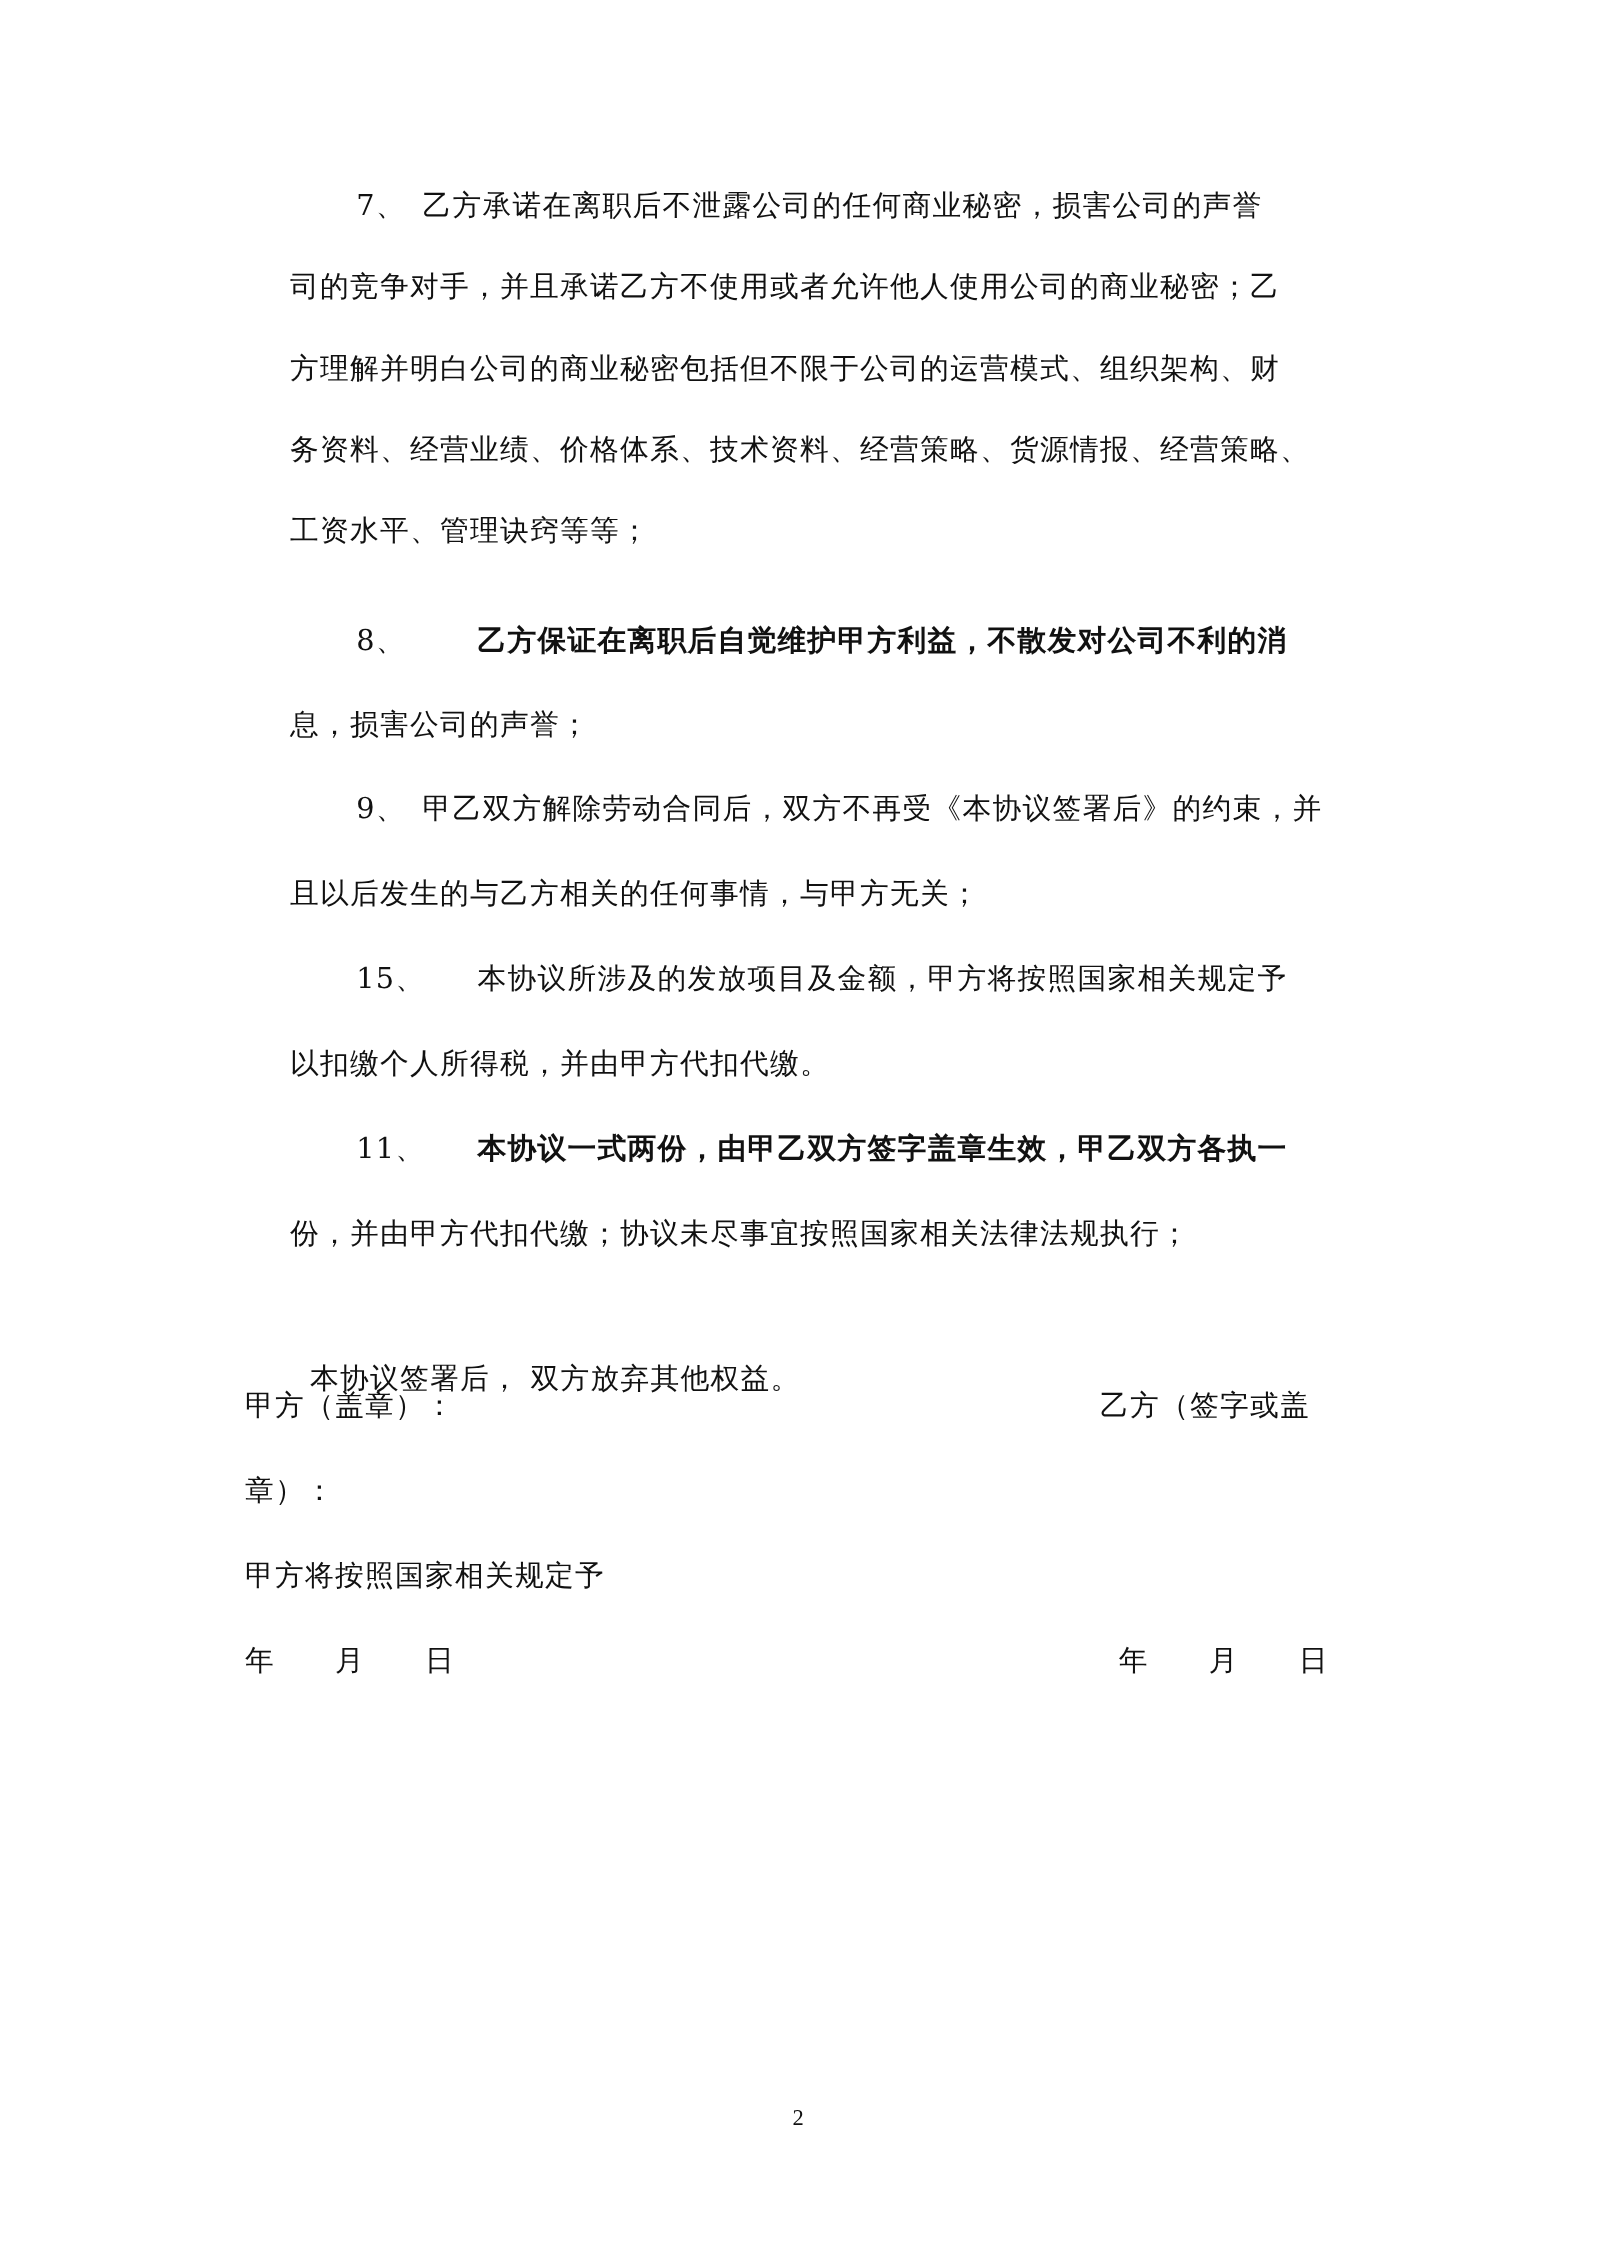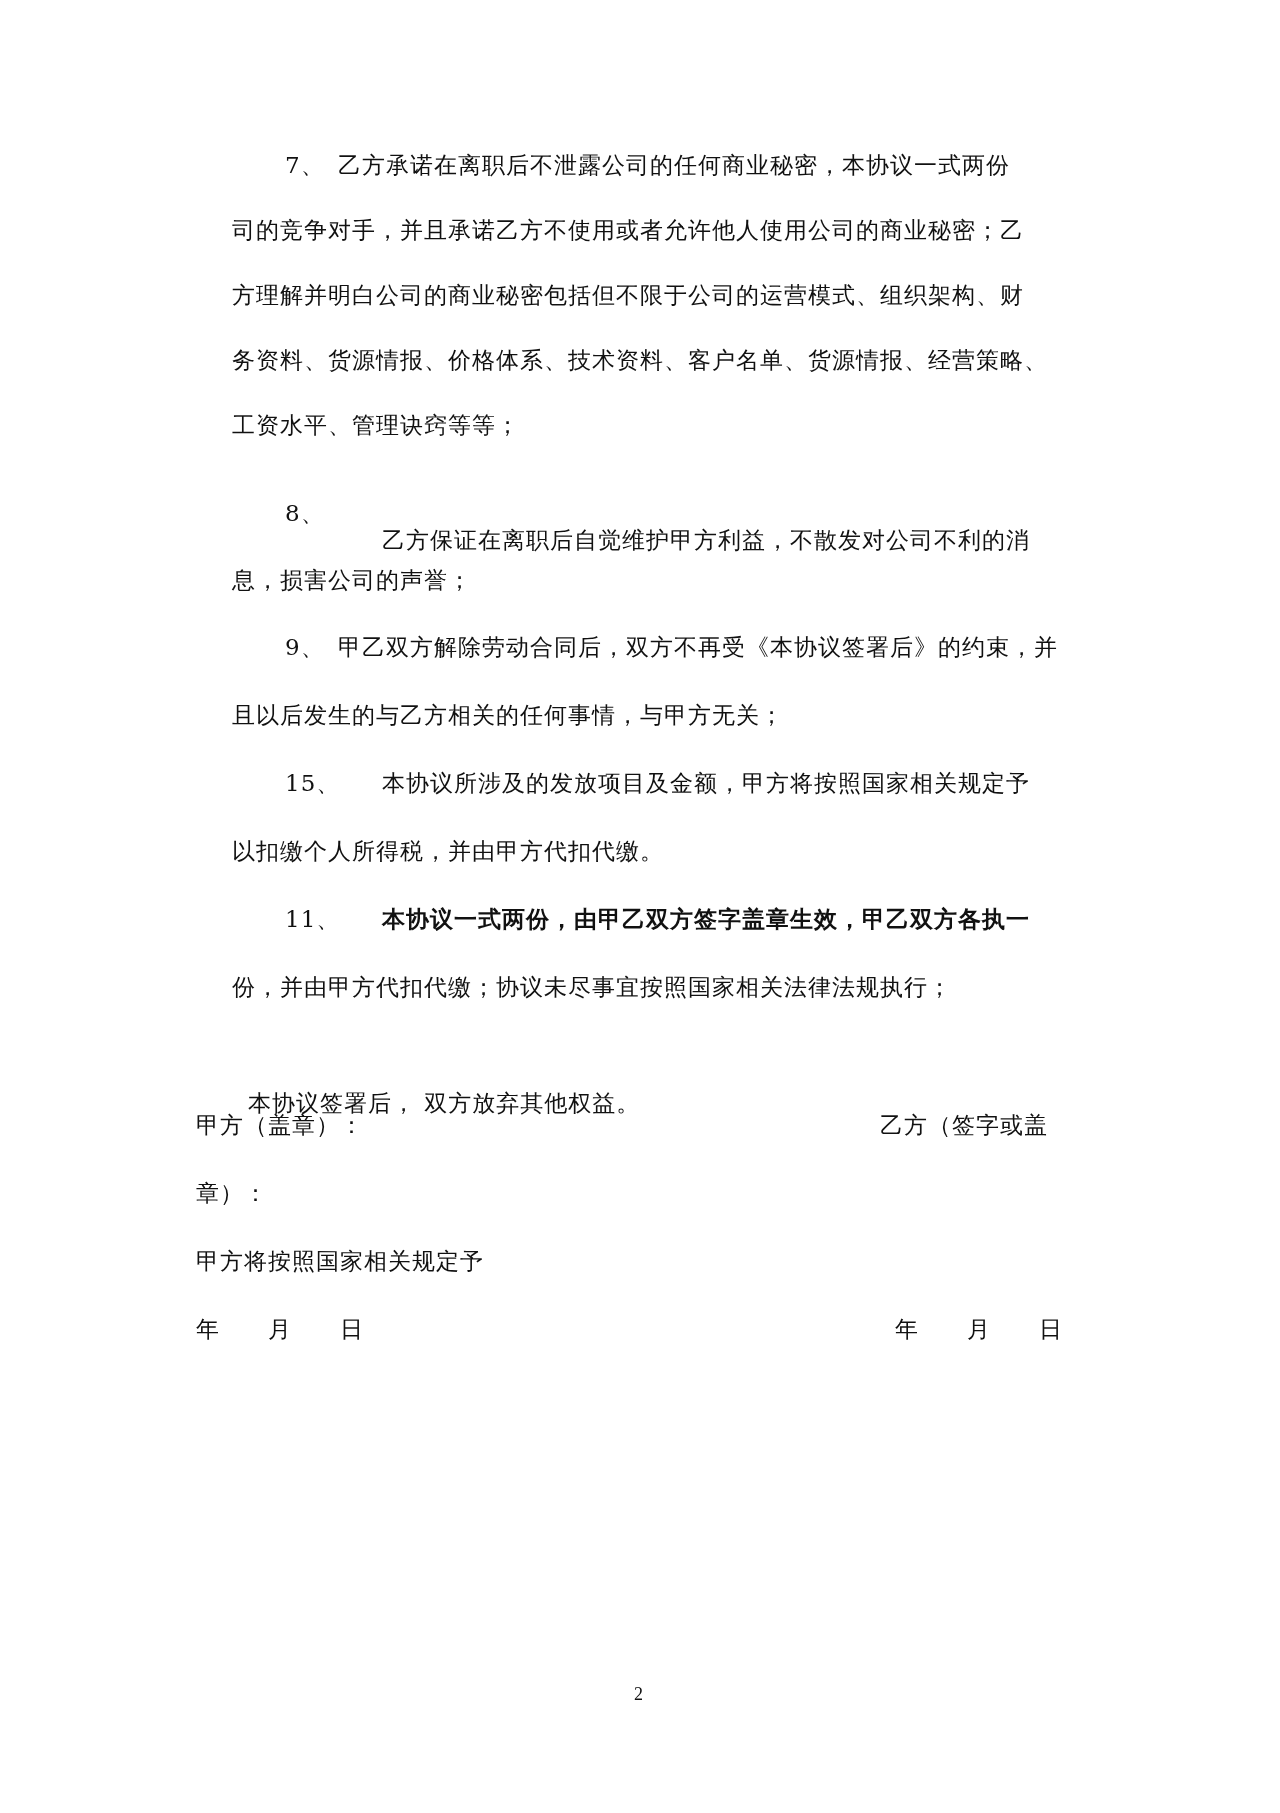--- a/index.html
+++ b/index.html
@@ -7,28 +7,28 @@
          font-family: "DejaVu Serif", "Liberation Serif", serif; color:#111; }
   .line { position:absolute; font-size:23px; line-height:30px; white-space:nowrap; letter-spacing:1px; }
   .pageno { position:absolute; left:634px; top:1684px; font-size:18px; font-family:"Liberation Serif", serif; }
 </style>
 </head>
 <body>
 
 <div>
 
   <div class="line" style="left:285px;top:150px;">7、</div>
-  <div class="line" style="left:338px;top:150px;">乙方承诺在离职后不泄露公司的任何商业秘密，本协议一式两份</div>
+  <div class="line" style="left:338px;top:150px;">乙方承诺在离职后不泄露公司的任何商业秘密，损害公司的声誉</div>
   <div class="line" style="left:232px;top:215px;">司的竞争对手，并且承诺乙方不使用或者允许他人使用公司的商业秘密；乙</div>
   <div class="line" style="left:232px;top:280px;">方理解并明白公司的商业秘密包括但不限于公司的运营模式、组织架构、财</div>
-  <div class="line" style="left:232px;top:345px;">务资料、货源情报、价格体系、技术资料、客户名单、货源情报、经营策略、</div>
+  <div class="line" style="left:232px;top:345px;">务资料、经营业绩、价格体系、技术资料、经营策略、货源情报、经营策略、</div>
   <div class="line" style="left:232px;top:410px;">工资水平、管理诀窍等等；</div>
 
   <div class="line" style="left:285px;top:498px;">8、</div>
-  <div class="line" style="left:382px;top:525px;">乙方保证在离职后自觉维护甲方利益，不散发对公司不利的消</div>
+  <div class="line" style="left:382px;top:498px;font-weight:bold;">乙方保证在离职后自觉维护甲方利益，不散发对公司不利的消</div>
   <div class="line" style="left:232px;top:565px;">息，损害公司的声誉；</div>
 
   <div class="line" style="left:285px;top:632px;">9、</div>
   <div class="line" style="left:338px;top:632px;">甲乙双方解除劳动合同后，双方不再受《本协议签署后》的约束，并</div>
   <div class="line" style="left:232px;top:700px;">且以后发生的与乙方相关的任何事情，与甲方无关；</div>
 
   <div class="line" style="left:285px;top:768px;">15、</div>
   <div class="line" style="left:382px;top:768px;">本协议所涉及的发放项目及金额，甲方将按照国家相关规定予</div>
   <div class="line" style="left:232px;top:836px;">以扣缴个人所得税，并由甲方代扣代缴。</div>
 

